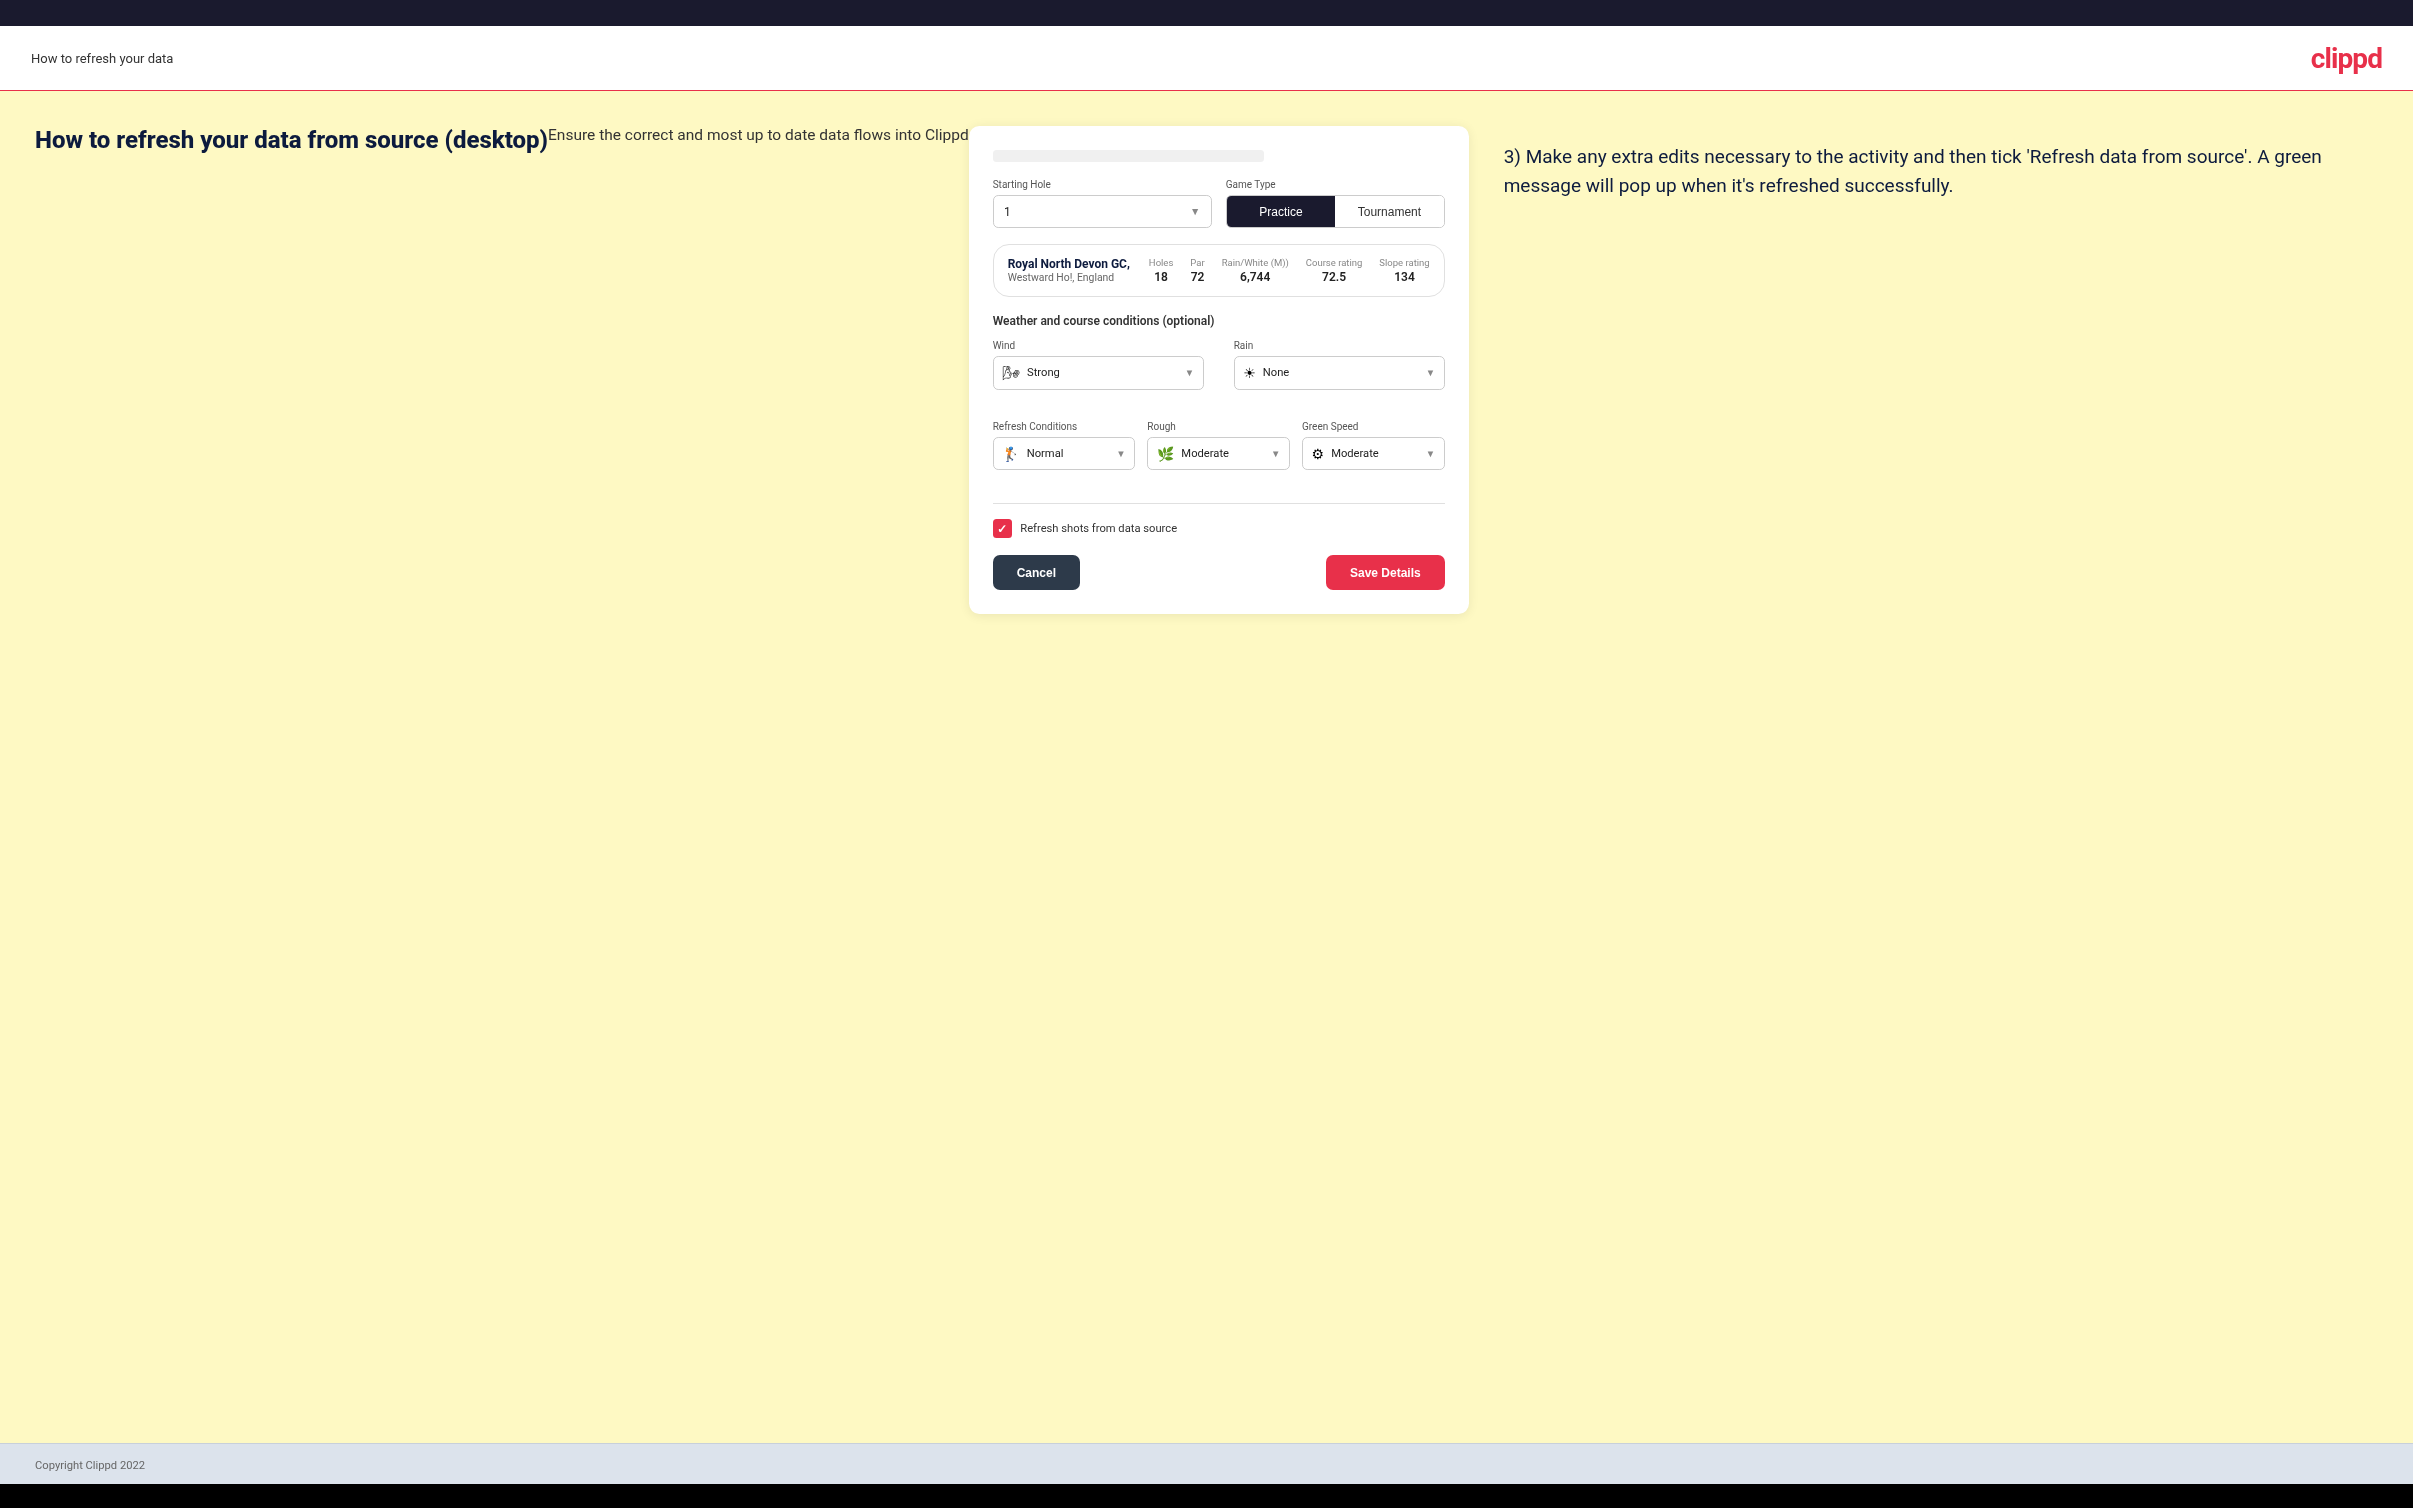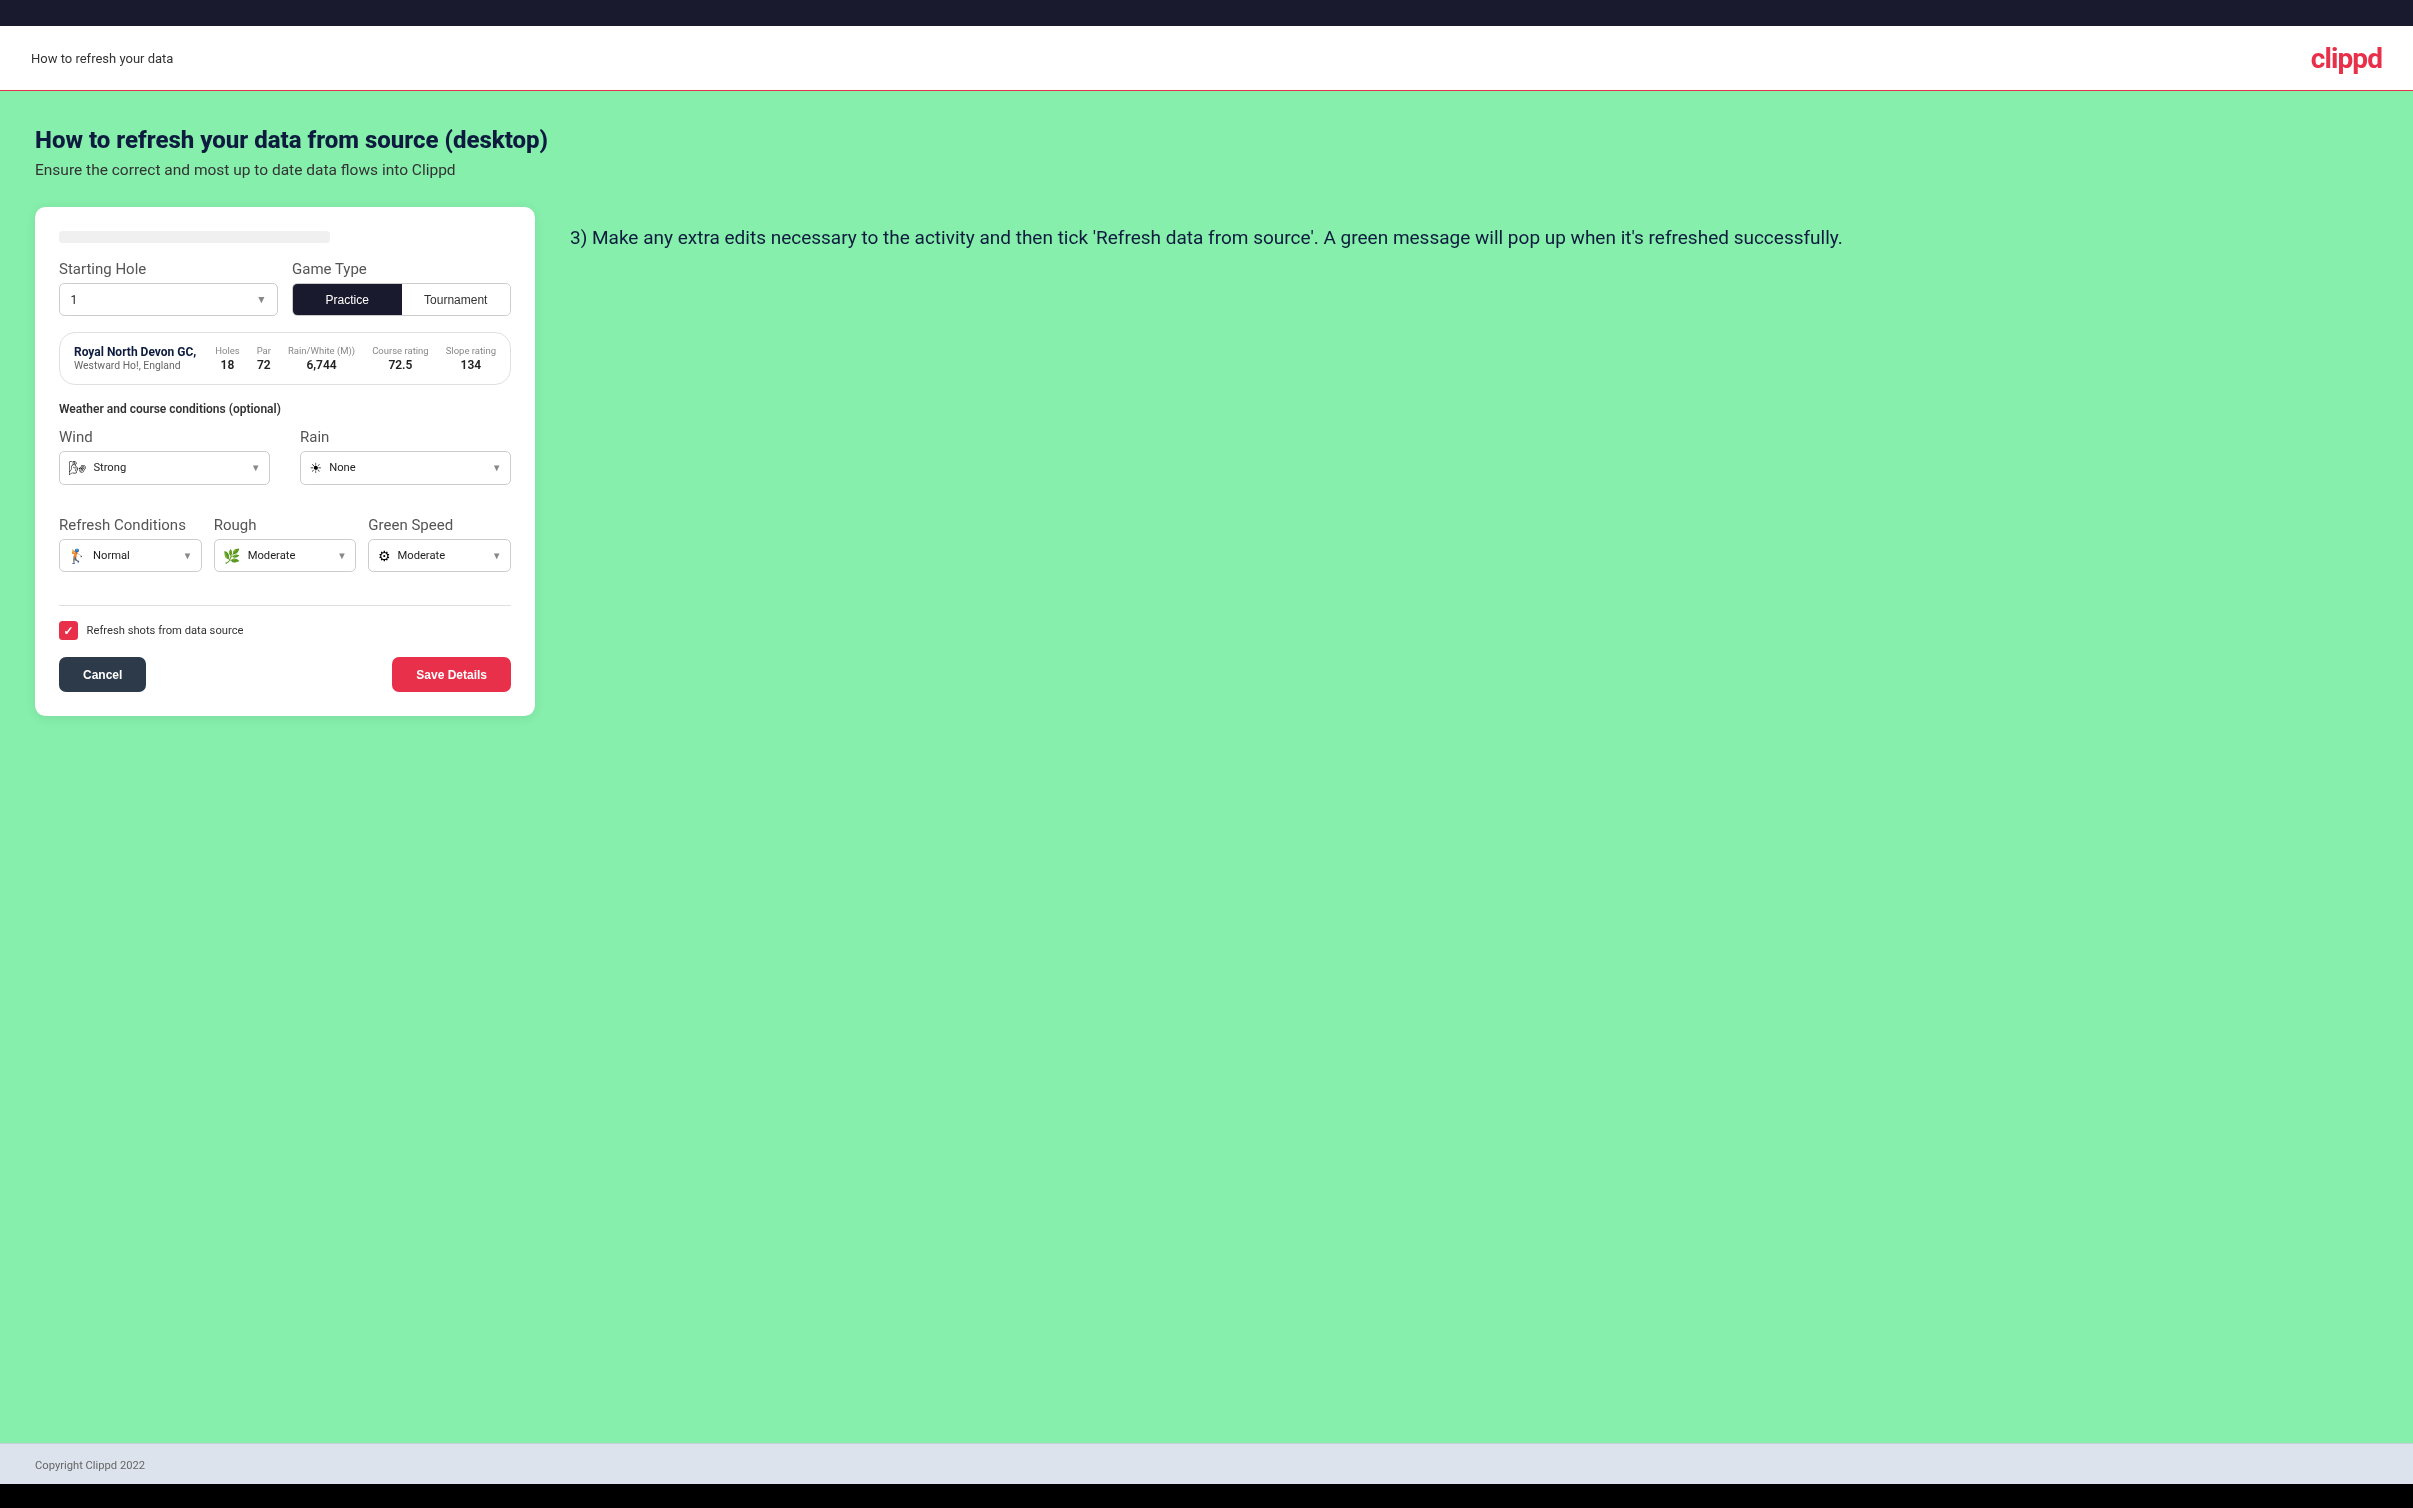--- a/index.html
+++ b/index.html
@@ -28,25 +28,24 @@
       font-size: 13px;
       color: #333;
     }
     .logo-text {
       font-size: 28px;
       font-weight: 700;
       color: #e8304a;
       letter-spacing: -0.9px;
     }
     .main-content {
-      background: #86efac;
+      background: #fef9c3;
       flex: 1;
       padding: 35px 35px 17px 35px;
       display: flex;
-      flex-direction: column;
     }
     .page-heading {
       font-size: 24px;
       font-weight: 800;
       color: #0d1b3e;
       margin-bottom: 7px;
     }
     .page-subheading {
       font-size: 15.5px;
       color: #333;
@@ -67,21 +66,21 @@
       box-shadow: 0 1.7px 10.4px rgba(0,0,0,0.08);
     }
     .card-top-stub {
       height: 12px;
       background: #f0f0f0;
       border-radius: 3.5px;
       margin-bottom: 17px;
       width: 60%;
     }
     .field-label {
-      font-size: 15px;
+      font-size: 10px;
       color: #555;
       margin-bottom: 5.2px;
     }
     .field-group {
       margin-bottom: 15.5px;
     }
     .two-col {
       display: grid;
       grid-template-columns: 1fr 1fr;
       gap: 30px;

